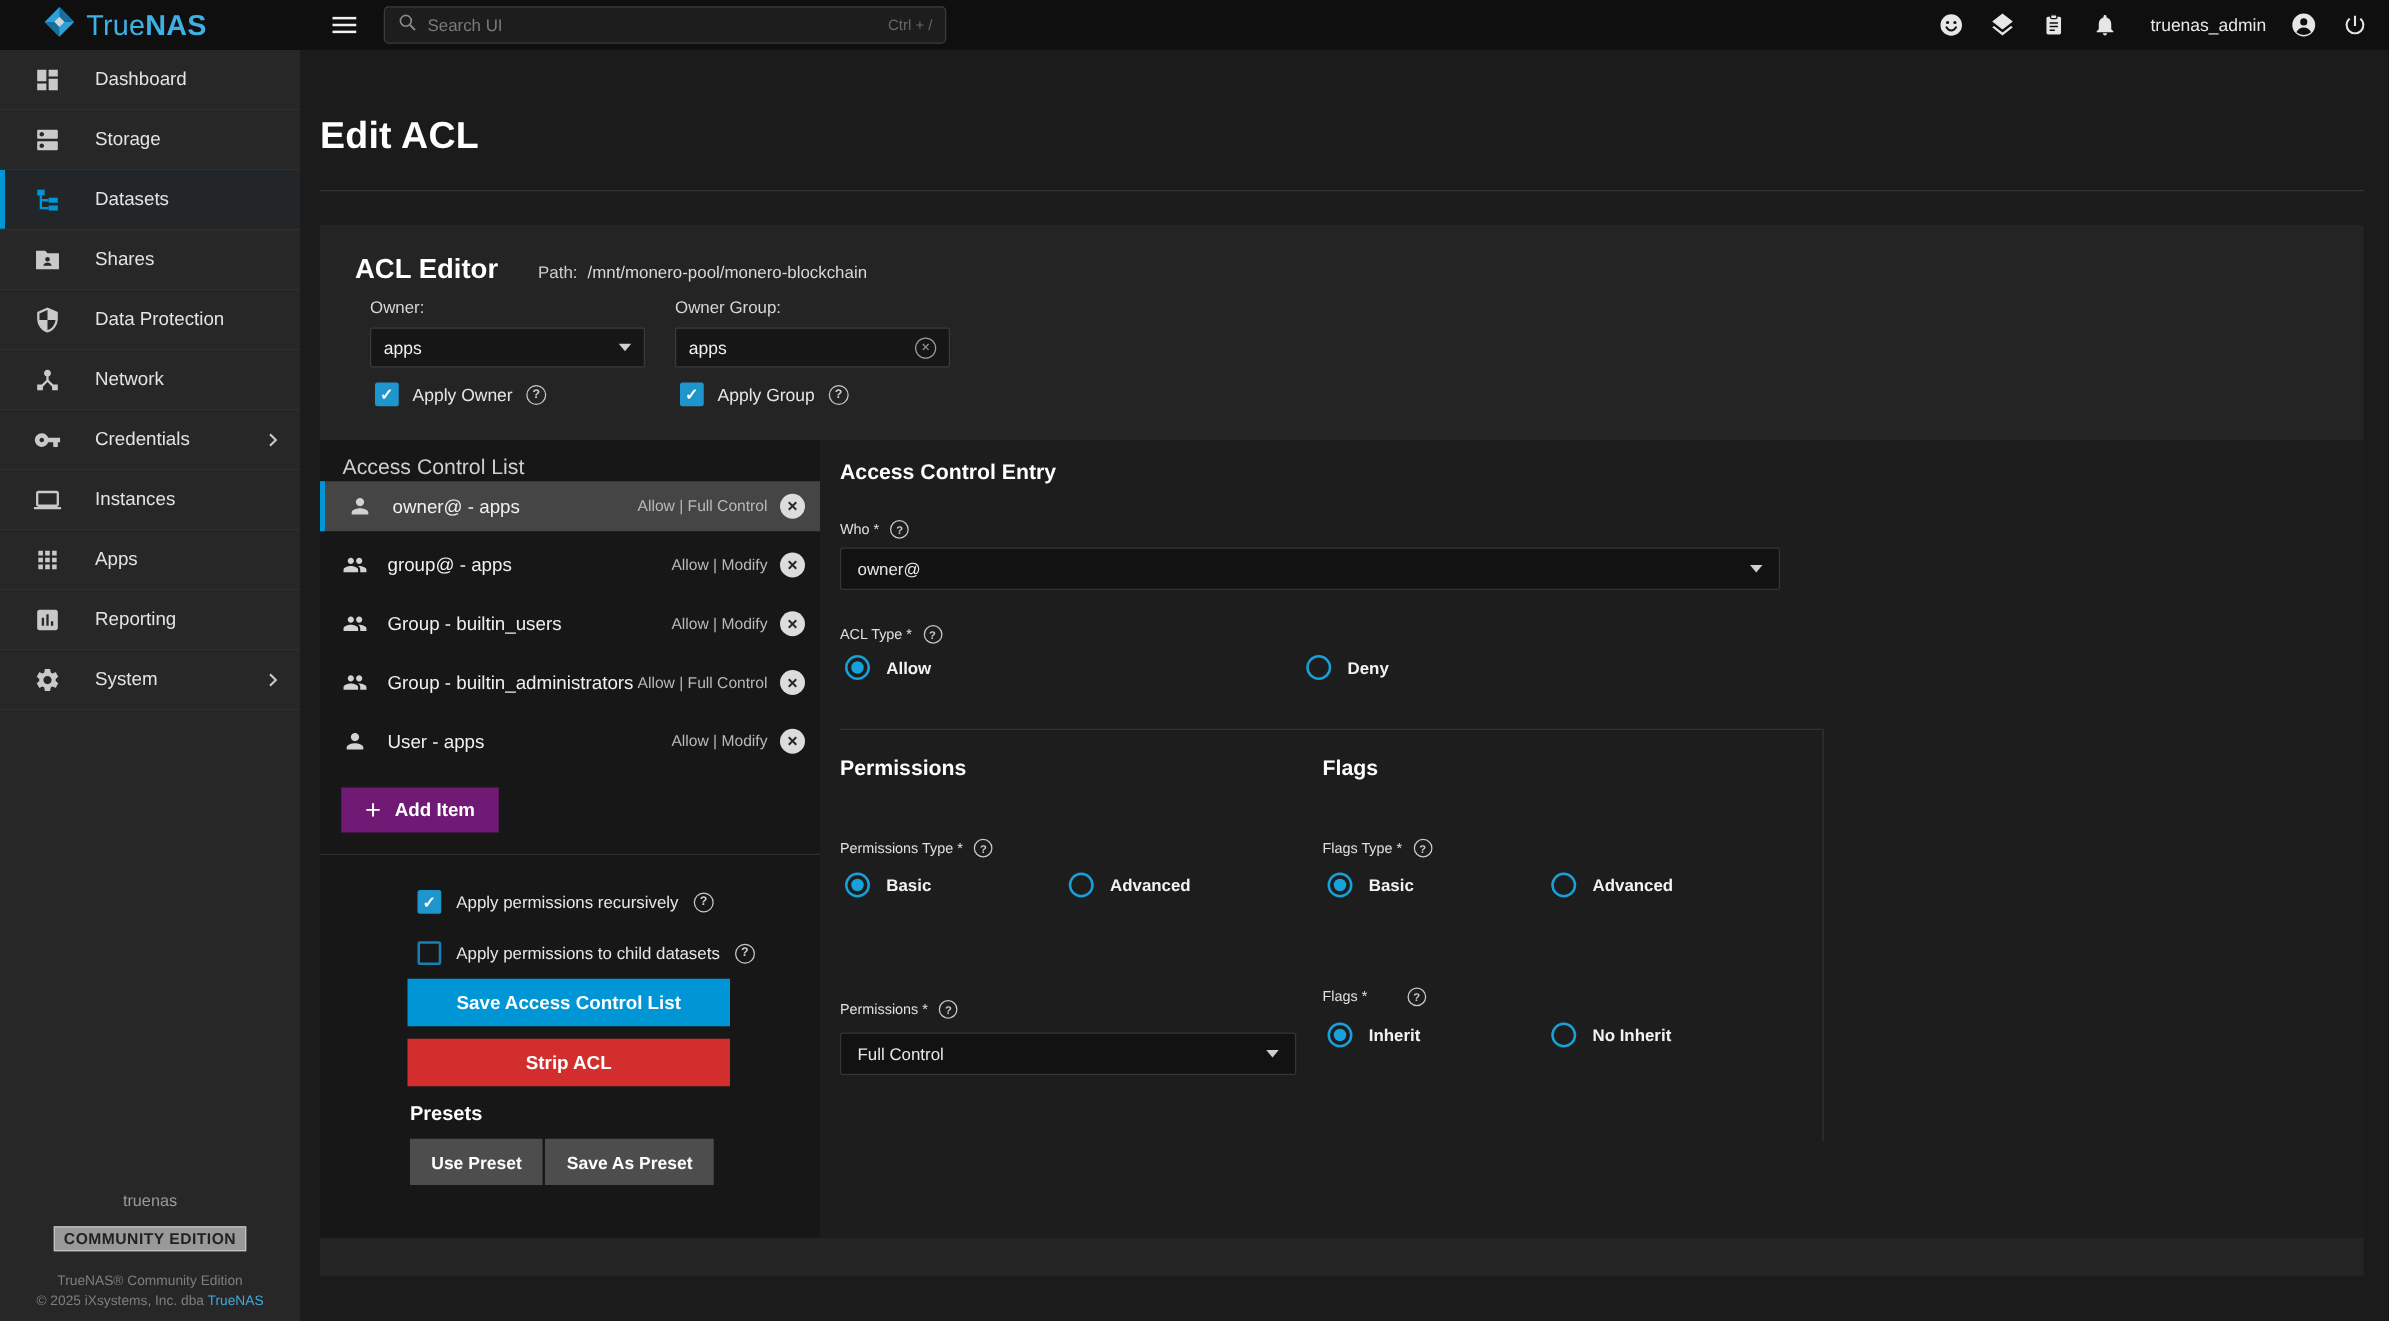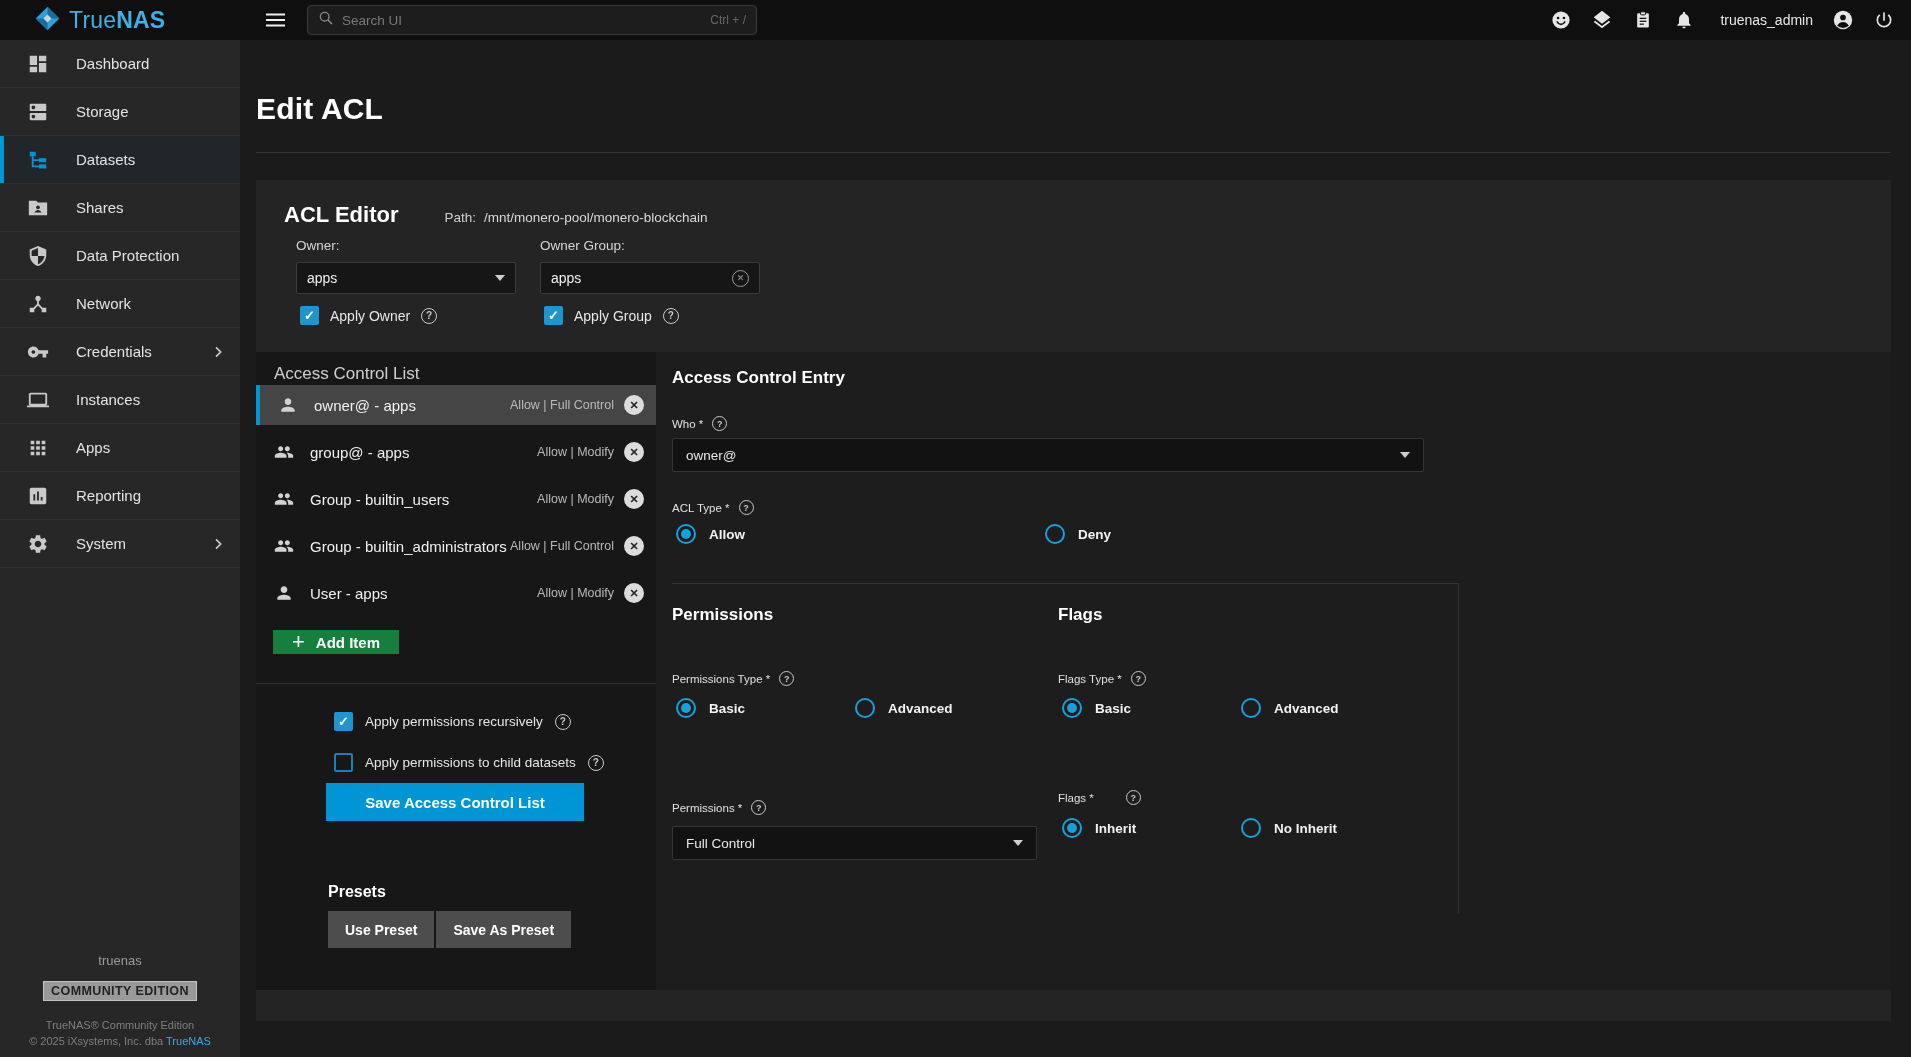--- a/index.html
+++ b/index.html
@@ -40,21 +40,21 @@
   .copyright { margin-top:4px; color:#7f7f7f; font-size:11px; }
   .copyright a { color:#3fa9dd; text-decoration:none; cursor:pointer; }
 
   
   .main { position:absolute; top:40px; left:240px; width:1671px; height:1017px; background:#1b1b1b; }
   .page-title { position:absolute; left:16px; top:52px; font-size:30px; font-weight:700; color:#fff; letter-spacing:.2px; }
   .title-divider { position:absolute; left:16px; right:20px; top:112px; border-top:1px solid #333; }
 
   .card { position:absolute; left:16px; top:140px; width:1635px; height:841px; }
   .card-top { position:relative; height:172px; background:#242424; }
-  .editor-head { position:absolute; left:28px; top:22px; display:flex; align-items:baseline; gap:46px; }
+  .editor-head { position:absolute; left:28px; top:22px; display:flex; align-items:baseline; gap:32px; }
   .editor-title { font-size:22px; font-weight:700; color:#fff; }
   .path-row { font-size:13.5px; color:#d9d9d9; display:flex; gap:8px; }
   .path-label { color:#cfcfcf; }
   .field-col { position:absolute; top:58px; width:220px; }
   .col-owner { left:40px; } .col-group { left:284px; }
   .field-col .flabel { font-size:13.5px; color:#d6d6d6; margin-bottom:9px; display:block; }
   .box-field { width:220px; height:32px; background:#161616; border:1px solid #3a3a3a; border-radius:2px; display:flex; align-items:center; padding:0 10px; font-size:14px; cursor:pointer; }
   .box-field .val { color:#f0f0f0; }
   .caret { margin-left:auto; width:0; height:0; border-left:5px solid transparent; border-right:5px solid transparent; border-top:6px solid #cfcfcf; }
   .clear-circle { margin-left:auto; width:17px; height:17px; border-radius:50%; border:1.5px solid #9a9a9a; color:#9a9a9a; font-size:9px; display:inline-flex; align-items:center; justify-content:center; cursor:pointer; }
@@ -78,21 +78,21 @@
   .acl-title { position:absolute; left:18px; top:12px; font-size:17px; color:#cfcfcf; }
   .entries { position:absolute; left:0; right:0; top:33px; }
   .entry { height:40px; margin-bottom:7px; display:flex; align-items:center; padding:0 12px 0 18px; cursor:pointer; }
   .entry.selected { background:#454545; border-left:4px solid #0095d5; }
   .entry-icon { width:20px; height:20px; color:#d2d2d2; flex:none; }
   .entry-icon svg { width:100%; height:100%; display:block; }
   .entry .who { margin-left:16px; font-size:15px; color:#f0f0f0; }
   .entry .perm { margin-left:auto; font-size:12.5px; color:#b9b9b9; }
   .x-circle { margin-left:10px; width:20px; height:20px; border-radius:50%; background:#dcdcdc; color:#262626; font-size:11px; font-weight:700; display:inline-flex; align-items:center; justify-content:center; flex:none; cursor:pointer; }
   .x-circle::after { content:"✕"; }
-  .add-item { position:absolute; left:17px; top:278px; height:24px; background:#15803d; border:none; color:#fff; font-weight:700; font-size:15px; font-family:"Liberation Sans",sans-serif; display:inline-flex; align-items:center; gap:11px; padding:0 19px; cursor:pointer; }
+  .add-item { position:absolute; left:17px; top:278px; height:36px; background:#701a75; border:none; color:#fff; font-weight:700; font-size:15px; font-family:"Liberation Sans",sans-serif; display:inline-flex; align-items:center; gap:11px; padding:0 19px; cursor:pointer; }
   .plus-icon { font-size:22px; font-weight:400; line-height:1; }
   .plus-icon::after { content:"+"; }
   .panel-divider { position:absolute; left:0; right:0; top:331px; border-top:1px solid #2e2e2e; }
   .cb-row { position:absolute; left:78px; display:flex; align-items:center; gap:12px; }
   .cb-row .cb-label { font-size:13.5px; }
   .cb-row1 { top:360px; } .cb-row2 { top:401px; }
   .big-btn { position:absolute; left:70px; width:258px; height:38px; border:none; color:#fff; font-weight:700; font-size:15px; font-family:"Liberation Sans",sans-serif; cursor:pointer; }
   .save-btn { top:431px; background:#0095d5; }
   .strip-btn { top:479px; background:#d22e2e; }
   .presets-h { position:absolute; left:72px; top:531px; font-size:16px; font-weight:700; color:#fff; }
@@ -425,20 +425,21 @@
             <span class="cb-label">Apply permissions recursively</span>
             <span class="help"></span>
           </div>
           <div class="cb-row cb-row2">
             <span class="cb unchecked"></span>
             <span class="cb-label">Apply permissions to child datasets</span>
             <span class="help"></span>
           </div>
 
           <button class="big-btn save-btn">Save Access Control List</button>
+          <button class="big-btn strip-btn">Strip ACL</button>
 
           <div class="presets-h">Presets</div>
           <div class="preset-btns">
             <button class="preset-btn">Use Preset</button>
             <button class="preset-btn">Save As Preset</button>
           </div>
         </section>
 
         <section class="right-panel">
           <div class="ace-h">Access Control Entry</div>

